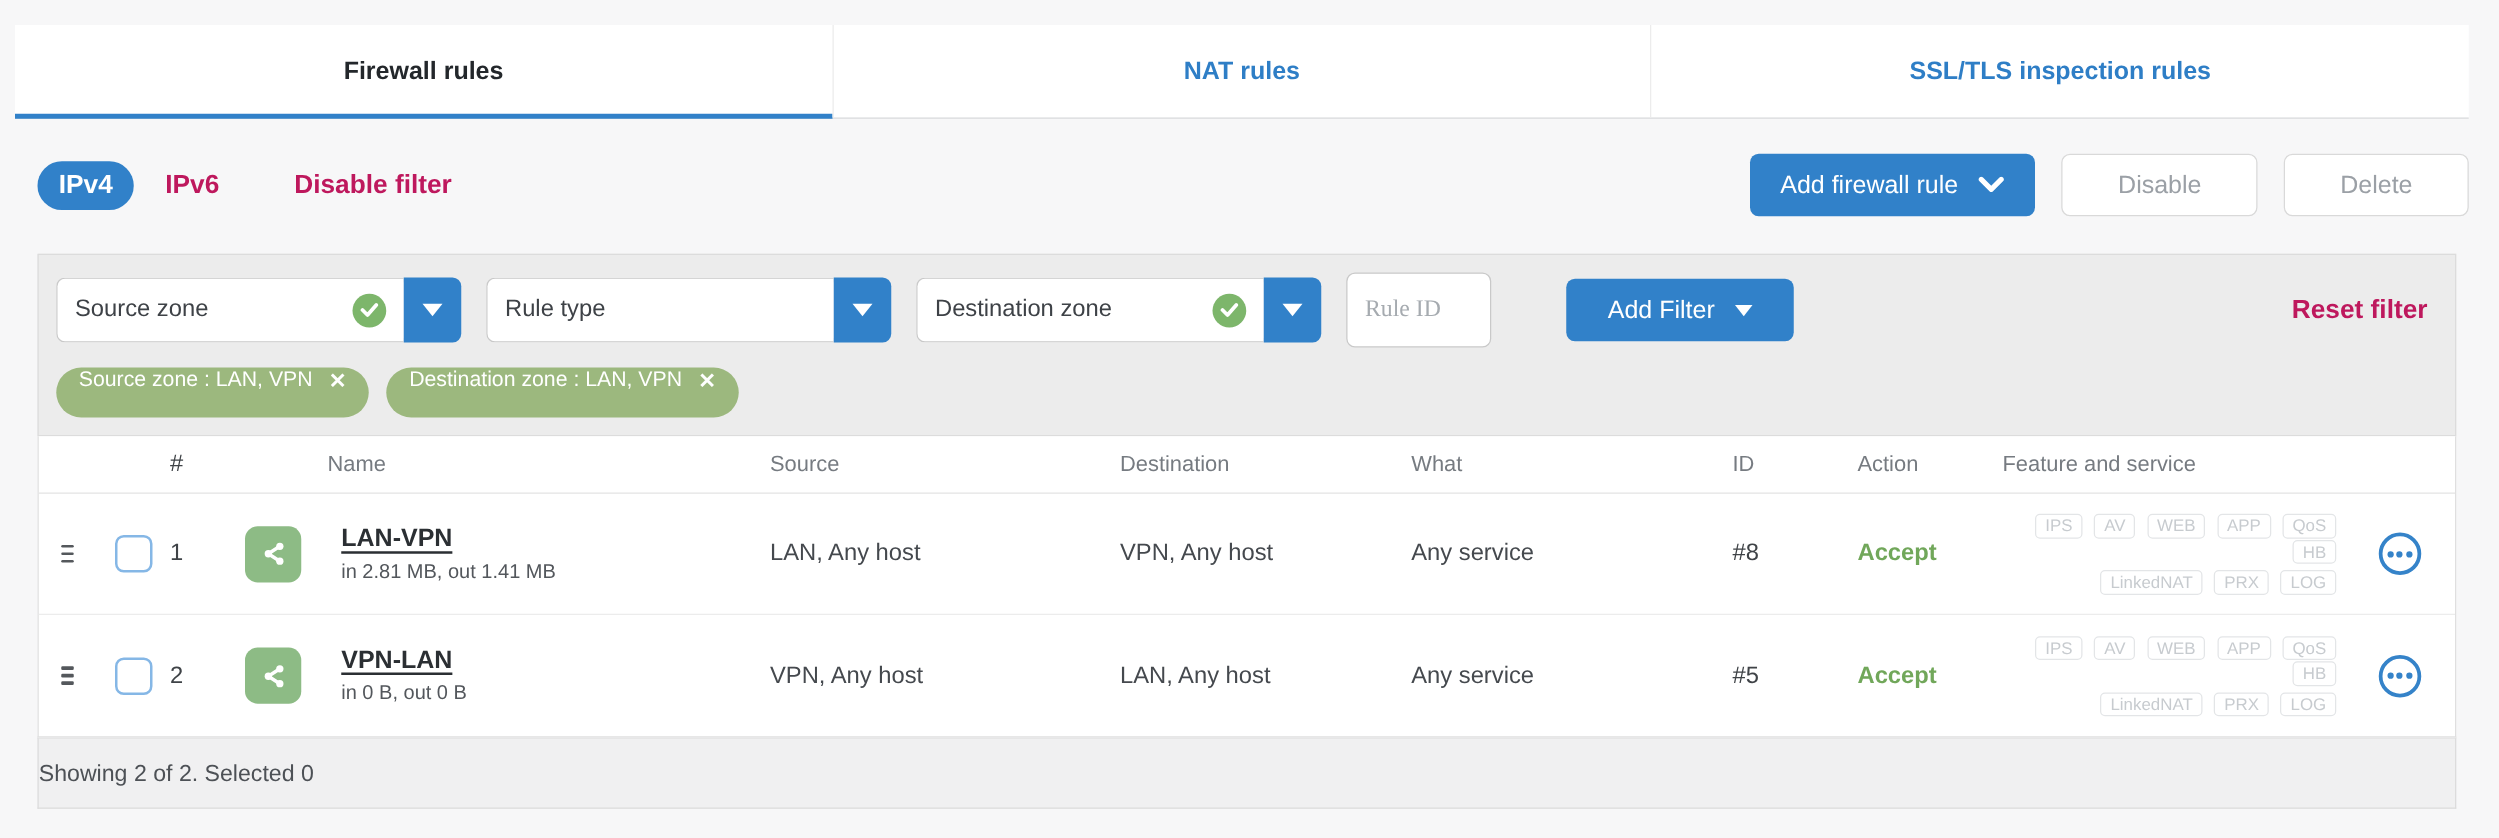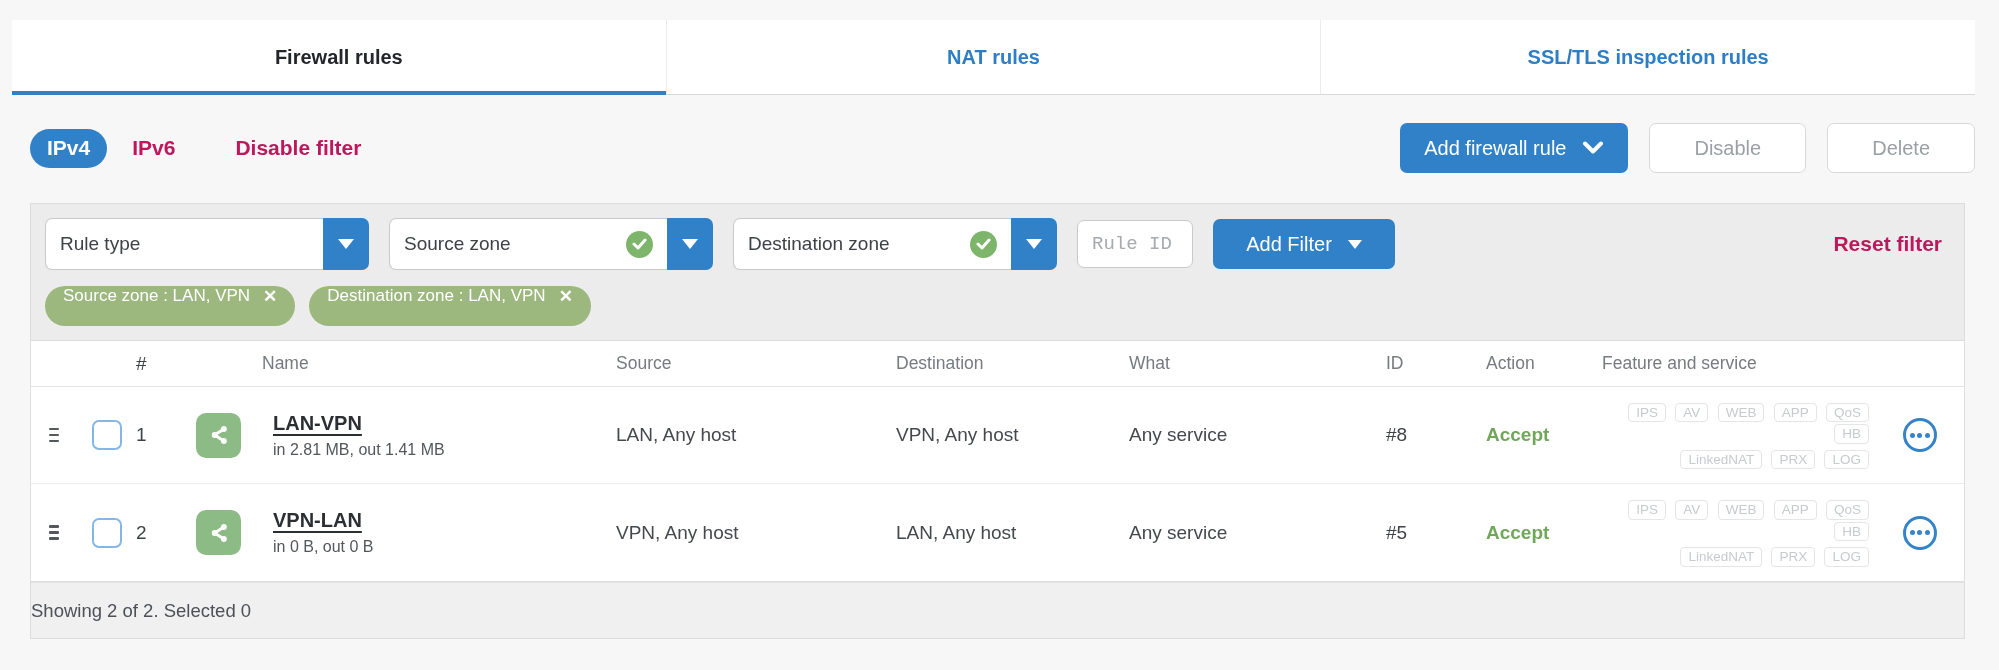--- a/index.html
+++ b/index.html
@@ -17,39 +17,39 @@
   
   .toolbar { display:flex; align-items:center; margin:28px 24px 0 30px; height:50px; }
   .pill-ipv4 { background:#3181c9; color:#fff; font-weight:bold; font-size:21px; border-radius:20px;
                padding:0 17px; height:39px; display:flex; align-items:center; cursor:pointer; }
   .link-blue { color:#be185d; font-weight:bold; cursor:pointer; }
   .ipv6 { font-size:21px; margin-left:25px; }
   .disable-filter { font-size:21px; margin-left:60px; }
   .toolbar-right { margin-left:auto; display:flex; align-items:center; gap:21px; }
   .btn-primary { background:#3181c9; color:#fff; border:none; border-radius:7px; height:50px;
                  font-size:20px; font-family:inherit; display:flex; align-items:center; gap:16px;
-                 padding:0 24px; cursor:pointer; }
+                 padding:0 24px; cursor:pointer;margin-left:40px; }
   .btn-ghost { background:#fff; color:#9ba0a6; border:1px solid #d9d9d9; border-radius:7px; height:50px;
                font-size:20px; font-family:inherit; padding:12px 44px; cursor:pointer; }
 
   
   .filter-panel { margin:30px 34px 0 30px; background:#ececec; border:1px solid #dcdcdc; padding:14px; }
   .filter-row { display:flex; align-items:center; gap:20px; }
   .dd { display:flex; height:52px; }
   .dd-field { background:#fff; border:1px solid #c9c9c9; border-right:none; border-radius:7px 0 0 7px;
               padding:0 14px; display:flex; align-items:center; justify-content:space-between;
               font-size:19px; color:#3e4247; width:278px; cursor:pointer; }
   .dd-btn { width:46px; background:#3181c9; border:none; border-radius:0 7px 7px 0;
             display:flex; align-items:center; justify-content:center; cursor:pointer; }
   .tri-down { width:0; height:0; border-left:8px solid transparent; border-right:8px solid transparent;
               border-top:10px solid #fff; }
   .check-circle { width:27px; height:27px; border-radius:50%; background:#7db66b;
                   display:flex; align-items:center; justify-content:center; flex:0 0 auto; }
-  .input-ruleid { width:116px; height:48px; border:1px solid #c9c9c9; border-radius:7px;
-                  padding:0 14px; font-size:19px; font-family:Liberation Mono, monospace; color:#3e4247; background:#fff; }
+  .input-ruleid { width:116px; height:60px; border:1px solid #c9c9c9; border-radius:7px;
+                  padding:0 14px; font-size:19px; font-family:Liberation Serif, serif; color:#3e4247; background:#fff; }
   .input-ruleid::placeholder { color:#a6abb0; }
   .btn-addfilter { width:182px; justify-content:center; padding:16px;text-align:right; }
   .reset-filter { margin-left:auto; font-size:21px; padding-right:8px; }
   .chip-row { display:flex; gap:14px; margin-top:16px; }
   .chip { background:#9cb87e; color:#fff; border-radius:20px; height:40px; padding:0 18px;
           display:flex; align-items:flex-start; gap:13px; font-size:17px; }
   .chip-x { font-weight:bold; font-size:17px; cursor:pointer; }
 
   
   .rules-table { margin:0 34px 0 30px; background:#fff; border:1px solid #dfdfdf; border-top:none; }
@@ -122,35 +122,35 @@
     <button class="btn-ghost">Disable</button>
     <button class="btn-ghost">Delete</button>
   </div>
 </div>
 
 <div class="filter-panel">
   <div class="filter-row">
 
     <div class="dd">
       <div class="dd-field">
-        <span>Rule type</span>
-      </div>
-      <button class="dd-btn">
-        <span class="tri-down"></span>
-      </button>
-    </div>
-
-    <div class="dd">
-      <div class="dd-field">
         <span>Source zone</span>
         <span class="check-circle">
           <svg width="15" height="12" viewBox="0 0 15 12">
               <path d="M2 6 L6 10 L13 2" stroke="#fff" stroke-width="3" fill="none" stroke-linecap="round" stroke-linejoin="round"></path>
             </svg>
         </span>
+      </div>
+      <button class="dd-btn">
+        <span class="tri-down"></span>
+      </button>
+    </div>
+
+    <div class="dd">
+      <div class="dd-field">
+        <span>Rule type</span>
       </div>
       <button class="dd-btn">
         <span class="tri-down"></span>
       </button>
     </div>
 
     <div class="dd">
       <div class="dd-field">
         <span>Destination zone</span>
         <span class="check-circle">

